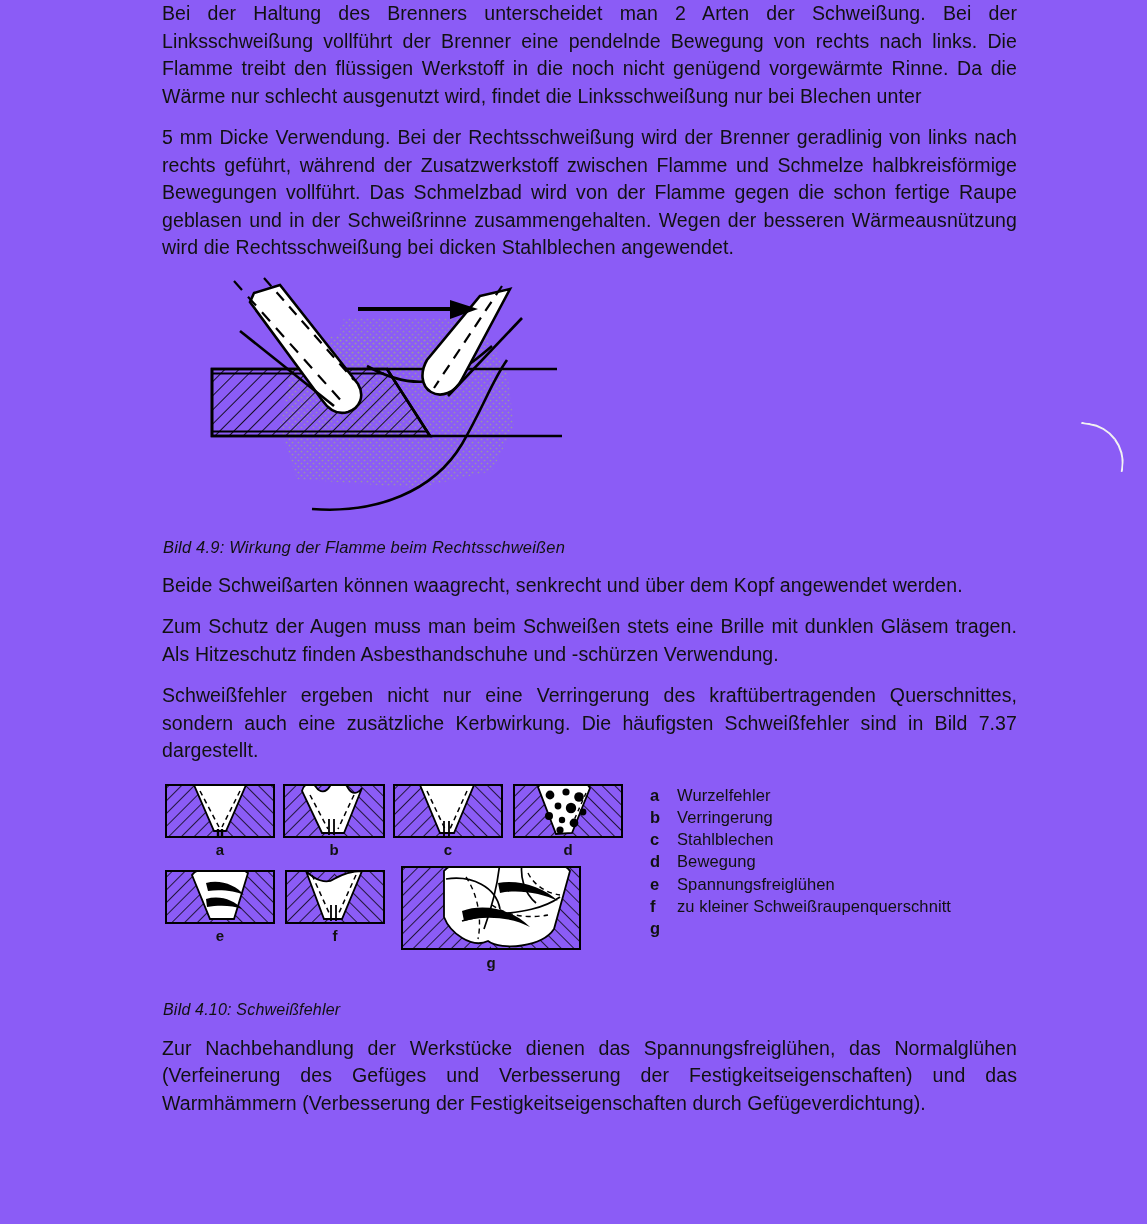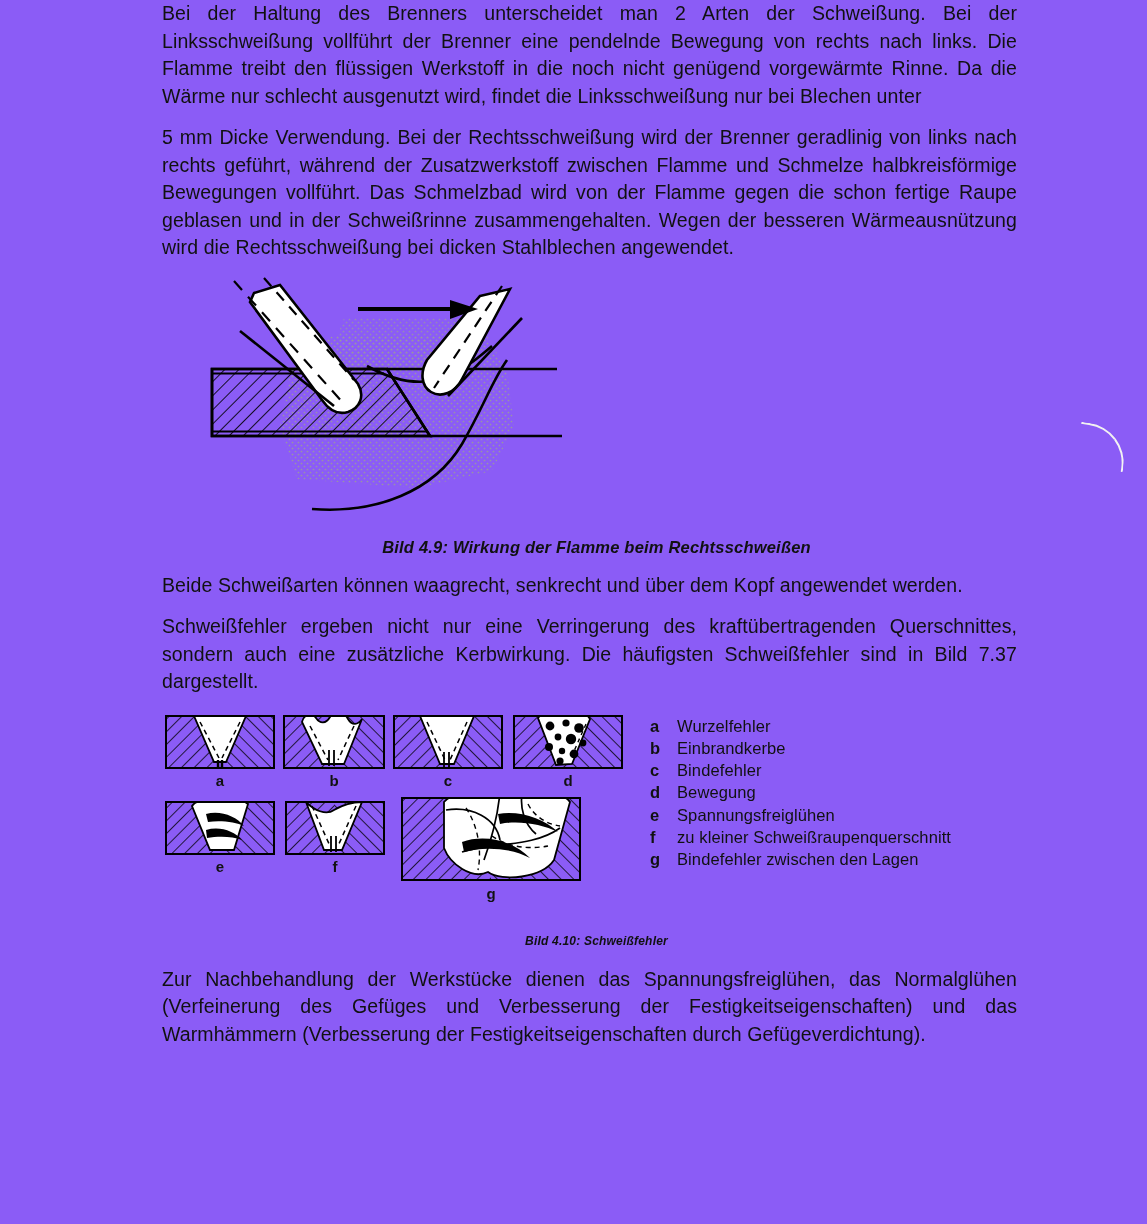--- a/index.html
+++ b/index.html
@@ -24,31 +24,30 @@
   }
   p.body-text {
     margin: 0 0 14px 0;
     font-size: 19.5px;
     line-height: 27.5px;
     text-align: justify;
     letter-spacing: 0.1px;
     color: #111111;
   }
   .caption {
-    margin: 0 0 14px 14px;
+    margin: 0 0 14px 1px;
     font-size: 16.5px;
     font-style: italic;
-    font-weight: 700;
+    font-weight: 400;
     line-height: 22px;
     letter-spacing: 0.2px;
     color: #111111;
-    text-align: center;
   }
   .caption-410 {
-    font-size: 12px;
+    font-size: 16px;
   }
   .fig {
     position: relative;
   }
   .fig-torch {
     margin: 6px 0 10px 0;
     height: 250px;
   }
   .fig-defects {
     margin: 4px 0 8px 0;
@@ -164,20 +163,21 @@
           <line x1="196" y1="33" x2="288" y2="33" stroke="#000" stroke-width="4"></line>
           <polygon points="288,24 316,33 288,43" fill="#000"></polygon>
         </g>
       </svg>
     </div>
 
     <div class="caption">Bild 4.9: Wirkung der Flamme beim Rechtsschweißen</div>
 
     <p class="body-text">Beide Schweißarten können waagrecht, senkrecht und über dem Kopf angewendet werden.</p>
 
+    <p class="body-text">Zum Schutz der Augen muss man beim Schweißen stets eine Brille mit dunklen Gläsem tragen. Als Hitzeschutz finden Asbesthandschuhe und -schürzen Verwendung.</p>
 
     <p class="body-text">Schweißfehler ergeben nicht nur eine Verringerung des kraftübertragenden Querschnittes, sondern auch eine zusätzliche Kerbwirkung. Die häufigsten Schweißfehler sind in Bild 7.37 dargestellt.</p>
 
     <div class="fig fig-defects">
 
       <svg width="470" height="205" viewBox="0 0 470 205">
         <defs>
           <pattern id="hatchA" width="9" height="9" patternTransform="rotate(45)" patternUnits="userSpaceOnUse">
             <line x1="0" y1="0" x2="0" y2="9" stroke="#000" stroke-width="1.5"></line>
           </pattern>
@@ -336,41 +336,40 @@
         </g>
       </svg>
 
       <div class="legend">
         <div class="legend-row">
           <span class="legend-key">a</span>
           <span class="legend-label">Wurzelfehler</span>
         </div>
         <div class="legend-row">
           <span class="legend-key">b</span>
-          <span class="legend-label">Einbrandkerbe</span>
+          <span class="legend-label">Verringerung</span>
         </div>
         <div class="legend-row">
           <span class="legend-key">c</span>
-          <span class="legend-label">Bindefehler</span>
+          <span class="legend-label">Stahlblechen</span>
         </div>
         <div class="legend-row">
           <span class="legend-key">d</span>
           <span class="legend-label">Bewegung</span>
         </div>
         <div class="legend-row">
           <span class="legend-key">e</span>
           <span class="legend-label">Spannungsfreiglühen</span>
         </div>
         <div class="legend-row">
           <span class="legend-key">f</span>
           <span class="legend-label">zu kleiner Schweißraupenquerschnitt</span>
         </div>
         <div class="legend-row">
           <span class="legend-key">g</span>
-          <span class="legend-label">Bindefehler zwischen den Lagen</span>
         </div>
       </div>
     </div>
 
     <div class="caption caption-410">Bild 4.10: Schweißfehler</div>
 
     <p class="body-text">Zur Nachbehandlung der Werkstücke dienen das Spannungsfreiglühen, das Normalglühen (Verfeinerung des Gefüges und Verbesserung der Festigkeitseigenschaften) und das Warmhämmern (Verbesserung der Festigkeitseigenschaften durch Gefügeverdichtung).</p>
 
   </div>
 </div>

